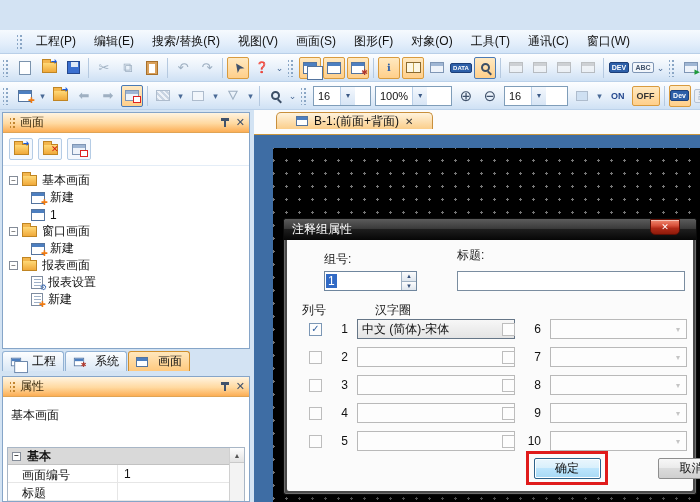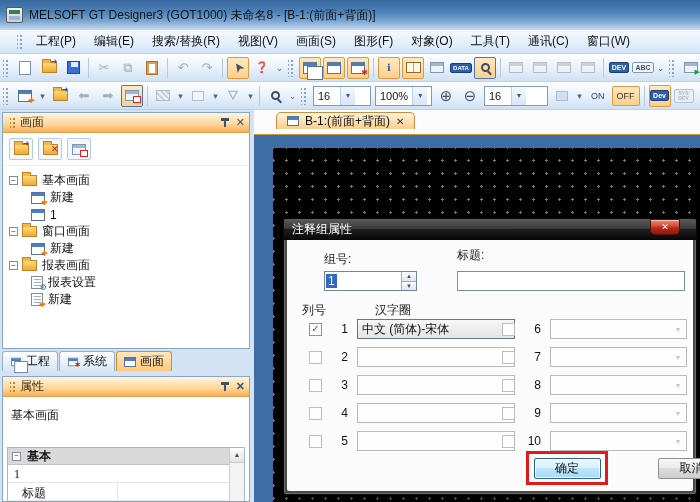--- a/index.html
+++ b/index.html
@@ -66,21 +66,21 @@
   .sh-win.redm::after { content:""; position:absolute; right:-3px; bottom:-3px; width:6px; height:5px; background:#fff; border:1px solid #d22; }
   .txt-ic { font-size:6px; font-weight:bold; letter-spacing:0; line-height:1; padding:1px 2px; border-radius:2px; }
   .t-data { color:#fff; background:#2d5fa8; border:1px solid #1d3f78; }
   .t-dev  { color:#fff; background:#2d5fa8; border:1px solid #1d3f78; font-size:7px; }
   .t-abc  { color:#40526b; border:1px solid #7f96b5; background:#f2f6fb; font-size:7px; }
   .t-sys  { color:#a9b8cc; border:1px solid #b5c3d6; background:#e9eef6; font-size:5px; text-align:center; }
   .pat { width:14px; height:11px; border:1px solid #aebccd;
     background:repeating-linear-gradient(45deg,#c9d4e2 0 2px,#eef2f8 2px 4px); }
   .sq { width:12px; height:10px; border:1px solid #aebccd; background:#f2f6fb; }
   .onoff { height:20px; padding:0 4px; display:flex; align-items:center; justify-content:center;
-    font-size:9px; font-weight:normal; color:#24488f; border:1px solid transparent; border-radius:2px; margin:12px 1px; flex:0 0 auto;text-align:right;}
+    font-size:9px; font-weight:bold; color:#24488f; border:1px solid transparent; border-radius:2px; margin:12px 1px; flex:0 0 auto;text-align:right;}
   .onoff.off { background:linear-gradient(#ffe9c1,#ffcf8a); border-color:#d99b3e; color:#333; }
   .combo { height:20px; background:#fff; border:1px solid #7f9db9; display:flex; align-items:center; margin:0 2px; flex:0 0 auto; }
   .combo .cv { padding:0 4px; font-size:11px; min-width:26px; }
   .combo .ca { width:15px; height:100%; background:linear-gradient(#f4f8fd,#d7e5f5); border-left:1px solid #b9cfe8;
     display:flex; align-items:center; justify-content:center; font-size:8px; color:#3c5a86; }
 
   
   .panel { position:absolute; background:#fff; border:1px solid #86a5c8; }
   .phead { height:20px; background:linear-gradient(180deg,#fff4e1 0%,#ffd9a0 55%,#fcae55 100%);
     border-bottom:1px solid #e0a455; display:flex; align-items:center; padding:0 4px; color:#3b2c10; }
@@ -98,42 +98,42 @@
   .indent1 { padding-left:0; } .indent2 { padding-left:22px; }
   .expander { width:9px; height:9px; border:1px solid #848c98; background:#fff; margin-right:4px;
     display:flex; align-items:center; justify-content:center; font-size:8px; line-height:1; color:#333; }
   .ticon { margin-right:5px; flex:0 0 auto; }
   .sh-page2 { width:12px; height:13px; background:#fff; border:1px solid #7e8ca0; position:relative; }
   .sh-page2::before { content:""; position:absolute; left:2px; top:2px; width:7px; height:1px; background:#9fb1c8; box-shadow:0 3px 0 #9fb1c8, 0 6px 0 #9fb1c8; }
   .sh-page2.wrench::after { content:"⚙"; position:absolute; right:-5px; bottom:-4px; font-size:8px; color:#3c6cb5; }
   .tlabel { font-size:12px; }
 
   .ptabs { position:absolute; left:2px; top:350px; width:248px; height:21px; display:flex; align-items:flex-end; background:#d3e3f3; }
-  .ptab { height:20px; display:flex; align-items:center; gap:4px; padding:0 7px; margin-right:1px;
+  .ptab { height:20px; display:flex; align-items:center; gap:10px; padding:0 7px; margin-right:1px;
     border:1px solid #92b2d4; border-bottom:none; border-radius:3px 3px 0 0;
     background:linear-gradient(#fdfeff,#d9e7f5); font-size:12px; }
   .ptab.active { background:linear-gradient(#ffe7bd,#ffc97e); border-color:#d08f2e; }
   .ptab .sh-screen { width:12px; height:10px; }
 
-  #prop-panel { left:2px; top:376px; width:248px; height:126px;font-family:Liberation Serif, serif; }
+  #prop-panel { left:2px; top:376px; width:248px; height:126px; }
   .obj-label { padding:10px 8px 0 8px; font-size:12px; }
   .pgrid { position:absolute; left:4px; right:4px; top:70px; bottom:0; border:1px solid #a8b6c6; border-bottom:none; background:#fff; }
   .pg-group { height:17px; background:#d9d9d9; display:flex; align-items:center; padding:0 4px; font-weight:bold; border-bottom:1px solid #c2c2c2; }
   .pg-group .expander { background:#fff; margin-right:6px; }
   .pg-row { height:18px; display:flex; border-bottom:1px solid #e6e6e6; }
   .pg-label { width:110px; padding:2px 4px 0 14px; border-right:1px solid #e6e6e6; }
   .pg-value { flex:1; padding:2px 6px 0 6px; }
   .pg-scroll { position:absolute; right:0; top:0; bottom:0; width:15px; background:#f3f3f3; border-left:1px solid #d0d0d0; }
   .pg-up { height:15px; background:linear-gradient(#fdfdfd,#e3e3e3); border-bottom:1px solid #c9c9c9;
     display:flex; align-items:center; justify-content:center; font-size:7px; color:#555; }
 
   
   #mdi { position:absolute; left:254px; top:110px; width:446px; height:392px; background:#fcfcfc; }
   .doctabs { position:absolute; left:0; top:0; width:100%; height:25px; background:#fcfcfc; border-bottom:1px solid #c9973f; }
-  .doctab { position:absolute; left:22px; top:2px; height:17px; display:flex; align-items:center; gap:6px; padding:0 10px;
+  .doctab { position:absolute; left:22px; top:2px; height:17px; display:flex; align-items:center; gap:6px; padding:0 19px;
     background:linear-gradient(#fff3dd,#fbce8a); border:1px solid #c88f3c; border-bottom:none; border-radius:5px 5px 0 0; font-size:12px; }
   .doctab .tclose { font-size:10px; font-weight:bold; color:#333; }
   .workspace { position:absolute; left:0; top:25px; right:0; bottom:0; background:#3e6da4; }
   .canvas { position:absolute; left:19px; top:13px; right:0; bottom:0; background:#000;
     background-image:radial-gradient(circle,#787878 1px,transparent 1.4px); background-size:13px 13px; background-position:7px 6px; }
 
   
   #dialog { position:absolute; left:283px; top:218px; width:414px; height:277px; background:#4a4a4a;
     border:1px solid #0a0a0a; border-radius:3px; box-shadow:2px 4px 12px rgba(0,0,0,.65), inset 0 0 0 1px #6d6d6d; }
   .dlg-title { height:21px; display:flex; align-items:center; padding:0 8px; color:#fff; font-size:12px;
@@ -167,24 +167,20 @@
     border:1px solid #8e8e8e; border-radius:2px; background:linear-gradient(#f7f7f7 0%,#ebebeb 45%,#dcdcdc 46%,#cfcfcf 100%); }
   .btn.primary { border-color:#2c628b; background:linear-gradient(#eaf6fd 0%,#d9f0fc 45%,#bee6fd 46%,#a7d9f5 100%);
     box-shadow:inset 0 0 0 1px #fff;font-family:Liberation Serif, serif; }
   .btn-cancel { position:absolute; left:335px; top:218px;margin-left:36px; }
 </style>
 </head>
 <body>
 
 <div id="app">
 
-  <div class="titlebar">
-    <div class="app-icon"></div>
-    <span class="title-text">MELSOFT GT Designer3 (GOT1000) 未命名8 - [B-1:(前面+背面)]</span>
-  </div>
 
   <div class="menubar">
     <span class="grip"></span>
     <span class="menu-item">工程(P)</span>
     <span class="menu-item">编辑(E)</span>
     <span class="menu-item">搜索/替换(R)</span>
     <span class="menu-item">视图(V)</span>
     <span class="menu-item">画面(S)</span>
     <span class="menu-item">图形(F)</span>
     <span class="menu-item">对象(O)</span>
@@ -318,21 +314,21 @@
     <span class="sep"></span>
     <div class="tbi">
         <div class="sh-mag"></div>
       </div>
     <span class="ovf">⌄</span>
     <span class="grip"></span>
     <div class="combo" style="width:58px">
       <span class="cv">16</span>
         <span class="ca">▾</span>
     </div>
-    <div class="combo" style="width:57px">
+    <div class="combo" style="width:77px">
       <span class="cv">100%</span>
         <span class="ca">▾</span>
     </div>
     <div class="tbi">
         <span class="g dark" style="font-size:15px">⊕</span>
       </div>
     <div class="tbi">
         <span class="g dark" style="font-size:15px">⊖</span>
       </div>
     <div class="combo" style="width:64px">
@@ -450,20 +446,21 @@
       <span class="pin"></span>
       <span class="pclose">✕</span>
     </div>
     <div class="obj-label">基本画面</div>
     <div class="pgrid">
       <div class="pg-group">
         <span class="expander">−</span>
         <span>基本</span>
       </div>
       <div class="pg-row">
+        <span class="pg-label">画面编号</span>
         <span class="pg-value">1</span>
       </div>
       <div class="pg-row">
         <span class="pg-label">标题</span>
         <span class="pg-value"></span>
       </div>
       <div class="pg-scroll">
         <div class="pg-up">▲</div>
       </div>
     </div>

